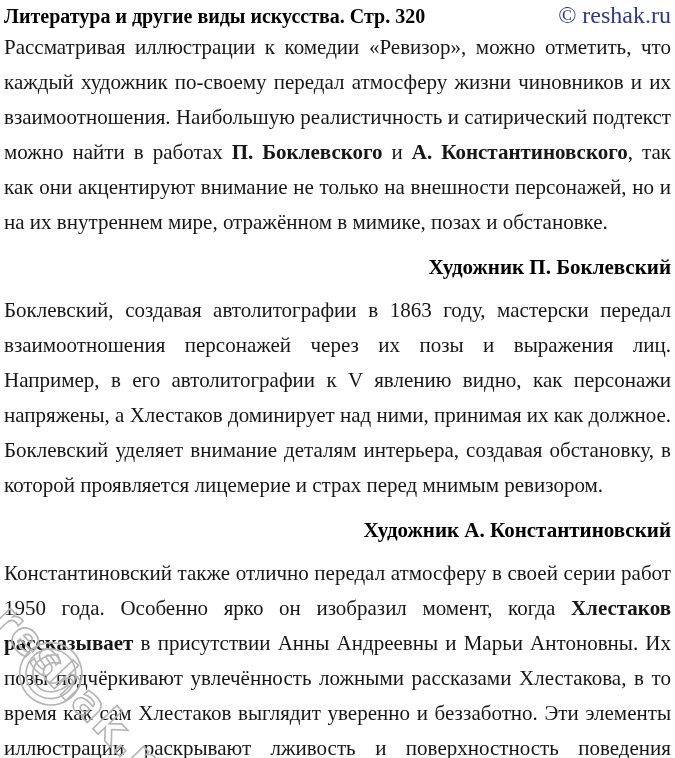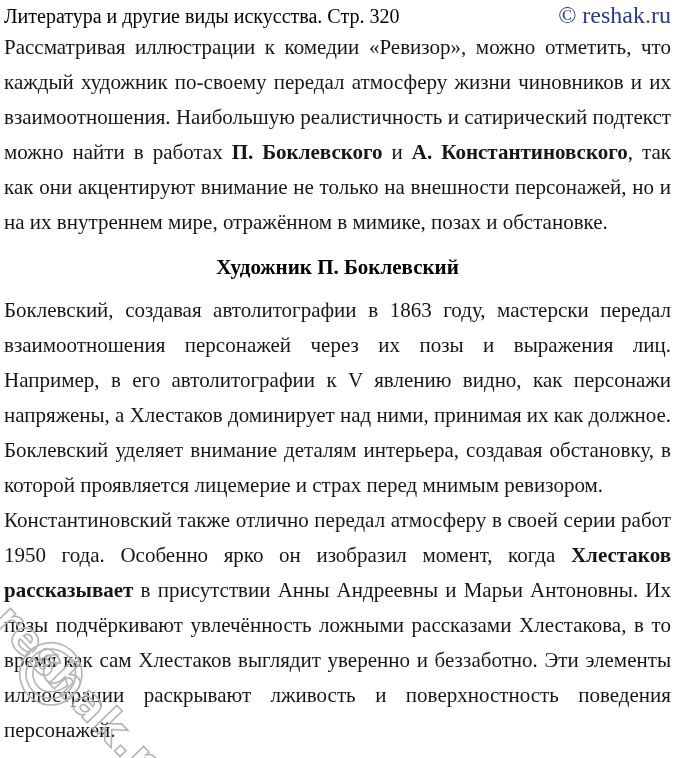--- a/index.html
+++ b/index.html
@@ -23,21 +23,21 @@
     color: var(--body_text);
   }
   .header {
     display: flex;
     justify-content: space-between;
     align-items: baseline;
     height: 30px;
     padding-top: 2px;
   }
   .page-title {
-    font-weight: normal;
+    font-weight: bold;
     font-size: 20px;
     color: #000000;
     white-space: nowrap;
     text-align: center;
   }
   .site-logo {
     font-size: 24px;
     color: var(--logo_blue);
     white-space: nowrap;
   }
@@ -46,21 +46,21 @@
     font-size: 21px;
     line-height: 35px;
     text-align: justify;
   }
   .section-heading {
     font-size: 21px;
     line-height: 35px;
     font-weight: bold;
     color: #000000;
     margin: 10px 0 8px 0;
-    text-align: center;
+    text-align: right;
   }
   
   .watermark {
     position: absolute;
     left: 0; top: 588px;
     width: 340px; height: 170px;
     pointer-events: none;
     z-index: 3;
   }
   .wm-text {
@@ -101,20 +101,21 @@
     <span class="site-logo">© reshak.ru</span>
   </div>
 
   <div>
     <p class="body-par"><span>Рассматривая иллюстрации к комедии «Ревизор», можно отметить, что каждый художник по-своему передал атмосферу жизни чиновников и их взаимоотношения. Наибольшую реалистичность и сатирический подтекст можно найти в работах </span><span style="font-weight: bold;">П. Боклевского</span><span> и </span><span style="font-weight: bold;">А. Константиновского</span><span>, так как они акцентируют внимание не только на внешности персонажей, но и на их внутреннем мире, отражённом в мимике, позах и обстановке.</span></p>
 
     <h2 class="section-heading">Художник П. Боклевский</h2>
 
     <p class="body-par"><span>Боклевский, создавая автолитографии в 1863 году, мастерски передал взаимоотношения персонажей через их позы и выражения лиц. Например, в его автолитографии к V явлению видно, как персонажи напряжены, а Хлестаков доминирует над ними, принимая их как должное. Боклевский уделяет внимание деталям интерьера, создавая обстановку, в которой проявляется лицемерие и страх перед мнимым ревизором.</span></p>
 
+    <h2 class="section-heading">Художник А. Константиновский</h2>
 
     <p class="body-par"><span>Константиновский также отлично передал атмосферу в своей серии работ 1950 года. Особенно ярко он изобразил момент, когда </span><span style="font-weight: bold;">Хлестаков рассказывает</span><span> в присутствии Анны Андреевны и Марьи Антоновны. Их позы подчёркивают увлечённость ложными рассказами Хлестакова, в то время как сам Хлестаков выглядит уверенно и беззаботно. Эти элементы иллюстрации раскрывают лживость и поверхностность поведения персонажей.</span></p>
   </div>
 
   <div class="watermark">
     <span class="wm-copy">©</span>
     <span class="wm-text">reshak.ru</span>
   </div>
 
 </div>

